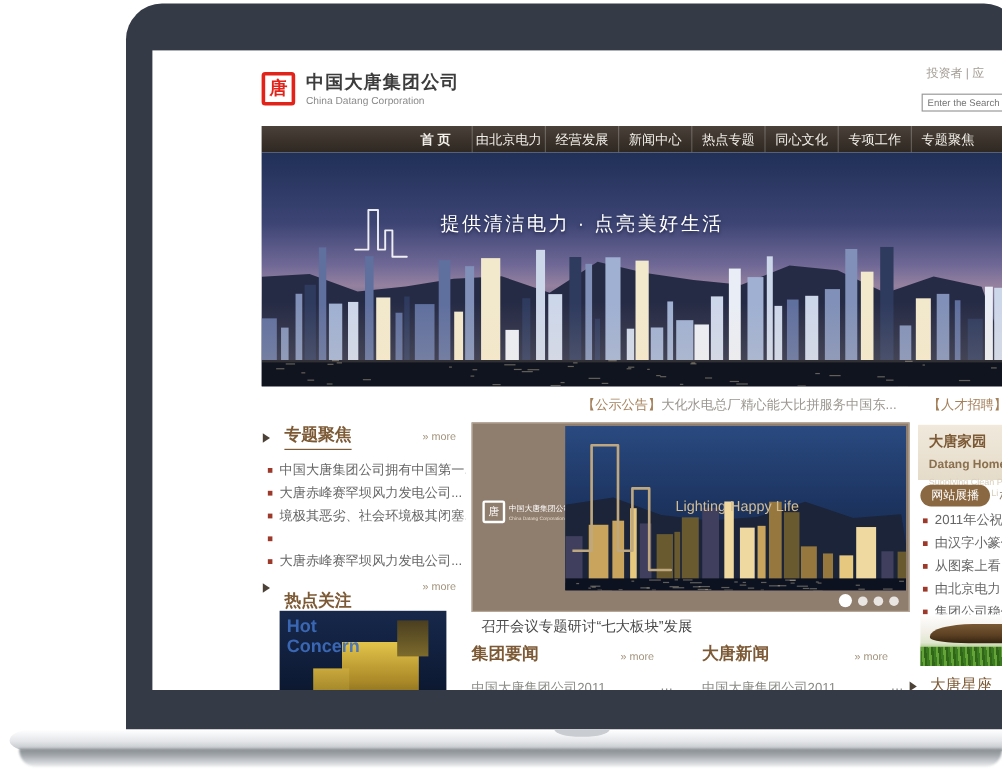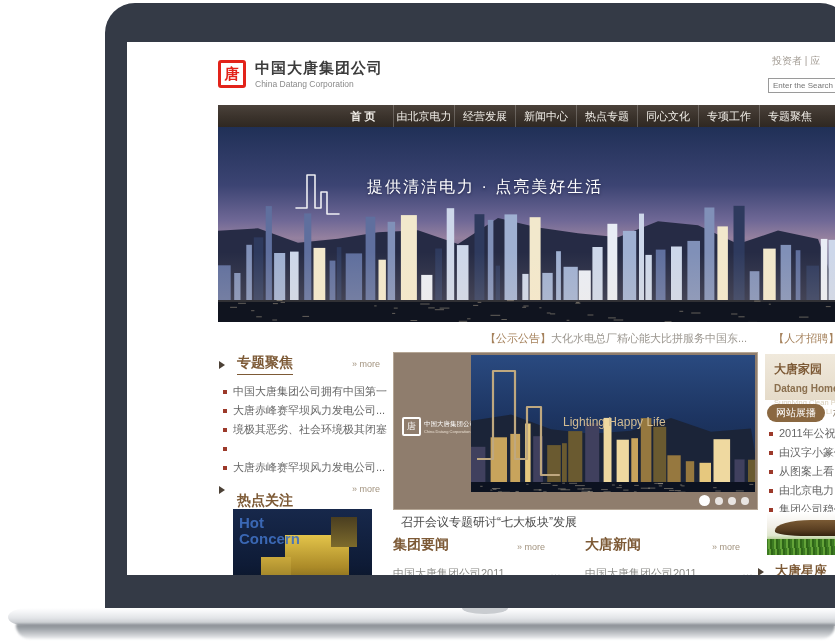--- a/index.html
+++ b/index.html
@@ -104,21 +104,21 @@
   .tab-pill{background:#8a6841;color:#fff;font-size:10px;padding:2px 9px;border-radius:9px;
             white-space:nowrap;cursor:pointer;}
   .tab-ghost{font-size:11px;color:#8a7a68;cursor:pointer;}
   .nature{position:absolute;left:640px;top:470px;width:120px;height:43px;overflow:hidden;cursor:pointer;
           background:linear-gradient(180deg,#ffffff 0%,#f1eee6 35%,#dfe7ce 55%,#7fae4e 75%,#4e8a2e 100%);}
   .cap{position:absolute;left:8px;top:8px;width:100px;height:16px;border-radius:50% 60% 55% 45%/90% 100% 40% 40%;
        background:linear-gradient(180deg,#7a5a34 0%,#5a3f22 60%,#33230f 100%);}
   .grass{position:absolute;left:0;bottom:0;width:100%;height:16px;
          background:repeating-linear-gradient(85deg,#3c7a22 0 2px,#63a338 2px 4px,#2f6618 4px 6px);}
   .rbottom-arrow{left:631px;top:526px;}
-  .rbottom-title{position:absolute;left:648px;top:520px;font-size:13px;font-weight:bold;color:#7d5a36;
+  .rbottom-title{position:absolute;left:648px;top:520px;font-size:13px;font-weight:normal;color:#7d5a36;
                  white-space:nowrap;cursor:pointer;}
 </style>
 </head>
 <body>
 
 <div id="stage">
 
   <div class="laptop-frame"></div>
   <div class="base"></div>
   <div class="base-notch"></div>

